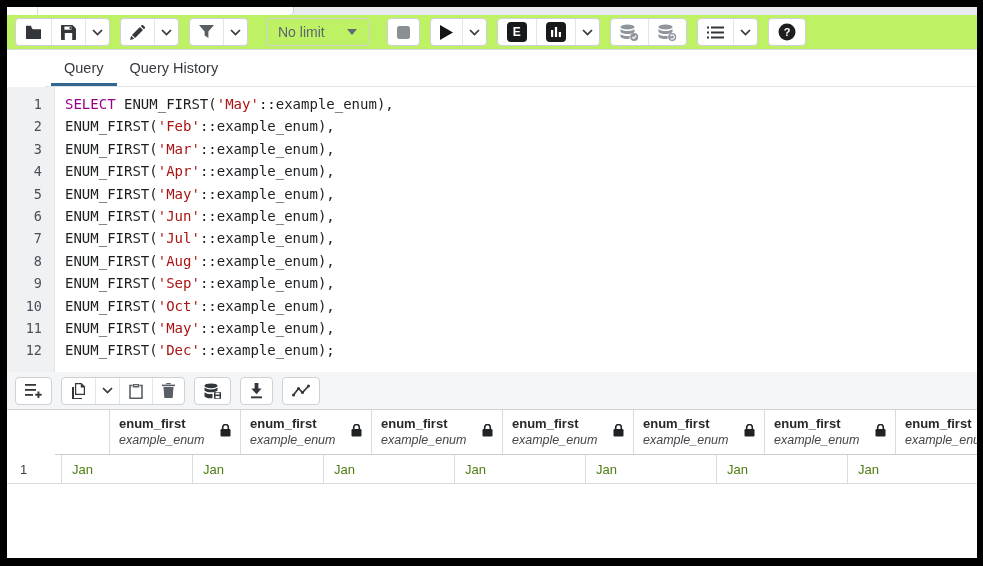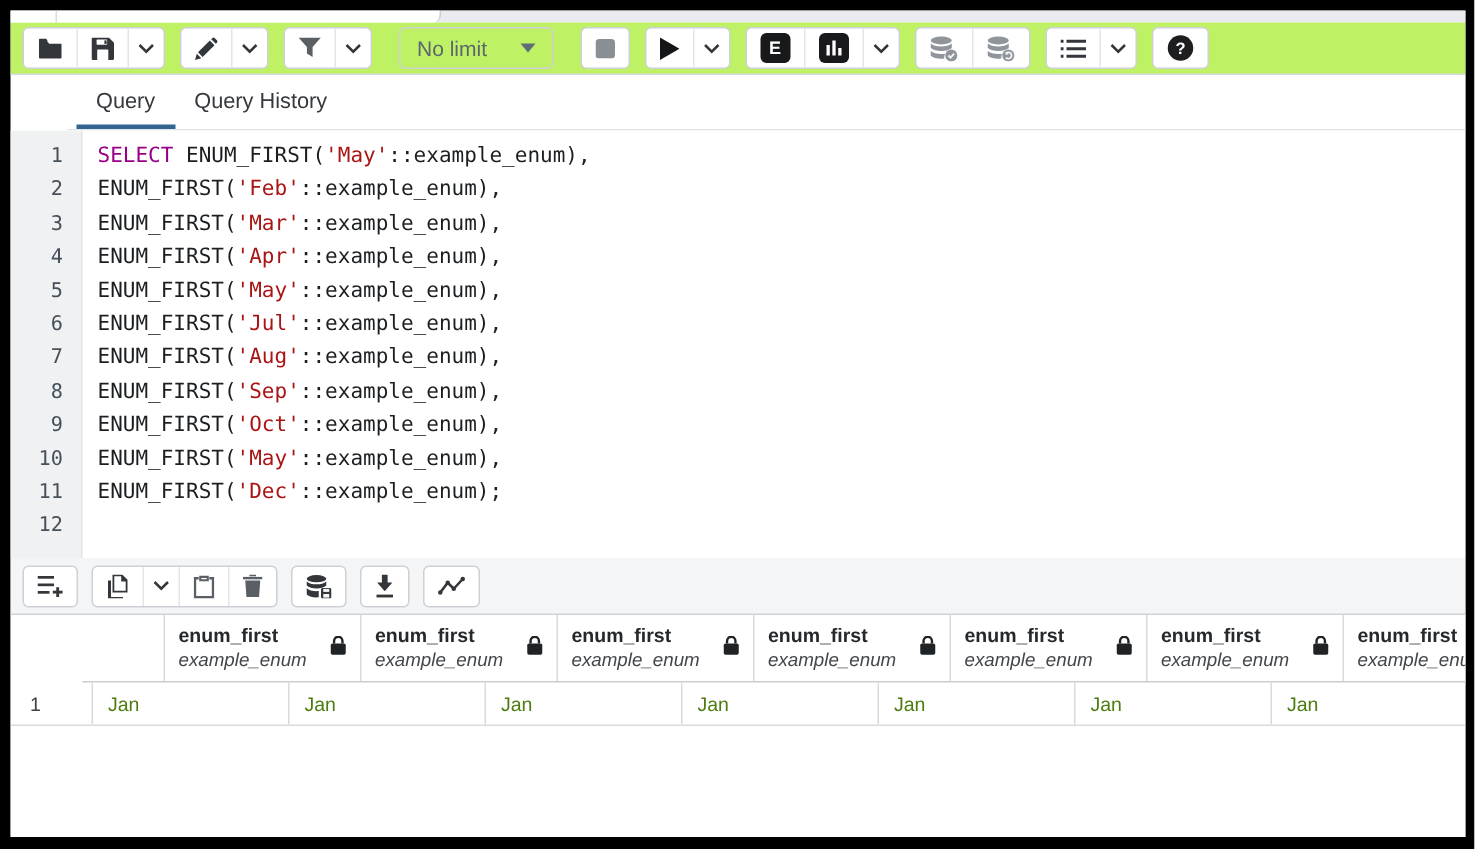--- a/index.html
+++ b/index.html
@@ -343,20 +343,21 @@
           <div class="ln">10</div>
           <div class="ln">11</div>
           <div class="ln">12</div>
         </div>
       <div class="code" id="code">
           <div class="cl"><span class="kw">SELECT</span><span> ENUM_FIRST(</span><span class="str">'May'</span><span>::example_enum),</span></div>
           <div class="cl"><span>ENUM_FIRST(</span><span class="str">'Feb'</span><span>::example_enum),</span></div>
           <div class="cl"><span>ENUM_FIRST(</span><span class="str">'Mar'</span><span>::example_enum),</span></div>
           <div class="cl"><span>ENUM_FIRST(</span><span class="str">'Apr'</span><span>::example_enum),</span></div>
           <div class="cl"><span>ENUM_FIRST(</span><span class="str">'May'</span><span>::example_enum),</span></div>
+          <div class="cl"><span>ENUM_FIRST(</span><span class="str">'Jun'</span><span>::example_enum),</span></div>
           <div class="cl"><span>ENUM_FIRST(</span><span class="str">'Jul'</span><span>::example_enum),</span></div>
           <div class="cl"><span>ENUM_FIRST(</span><span class="str">'Aug'</span><span>::example_enum),</span></div>
           <div class="cl"><span>ENUM_FIRST(</span><span class="str">'Sep'</span><span>::example_enum),</span></div>
           <div class="cl"><span>ENUM_FIRST(</span><span class="str">'Oct'</span><span>::example_enum),</span></div>
           <div class="cl"><span>ENUM_FIRST(</span><span class="str">'May'</span><span>::example_enum),</span></div>
           <div class="cl"><span>ENUM_FIRST(</span><span class="str">'Dec'</span><span>::example_enum);</span></div>
         </div>
     </div>
 
 

